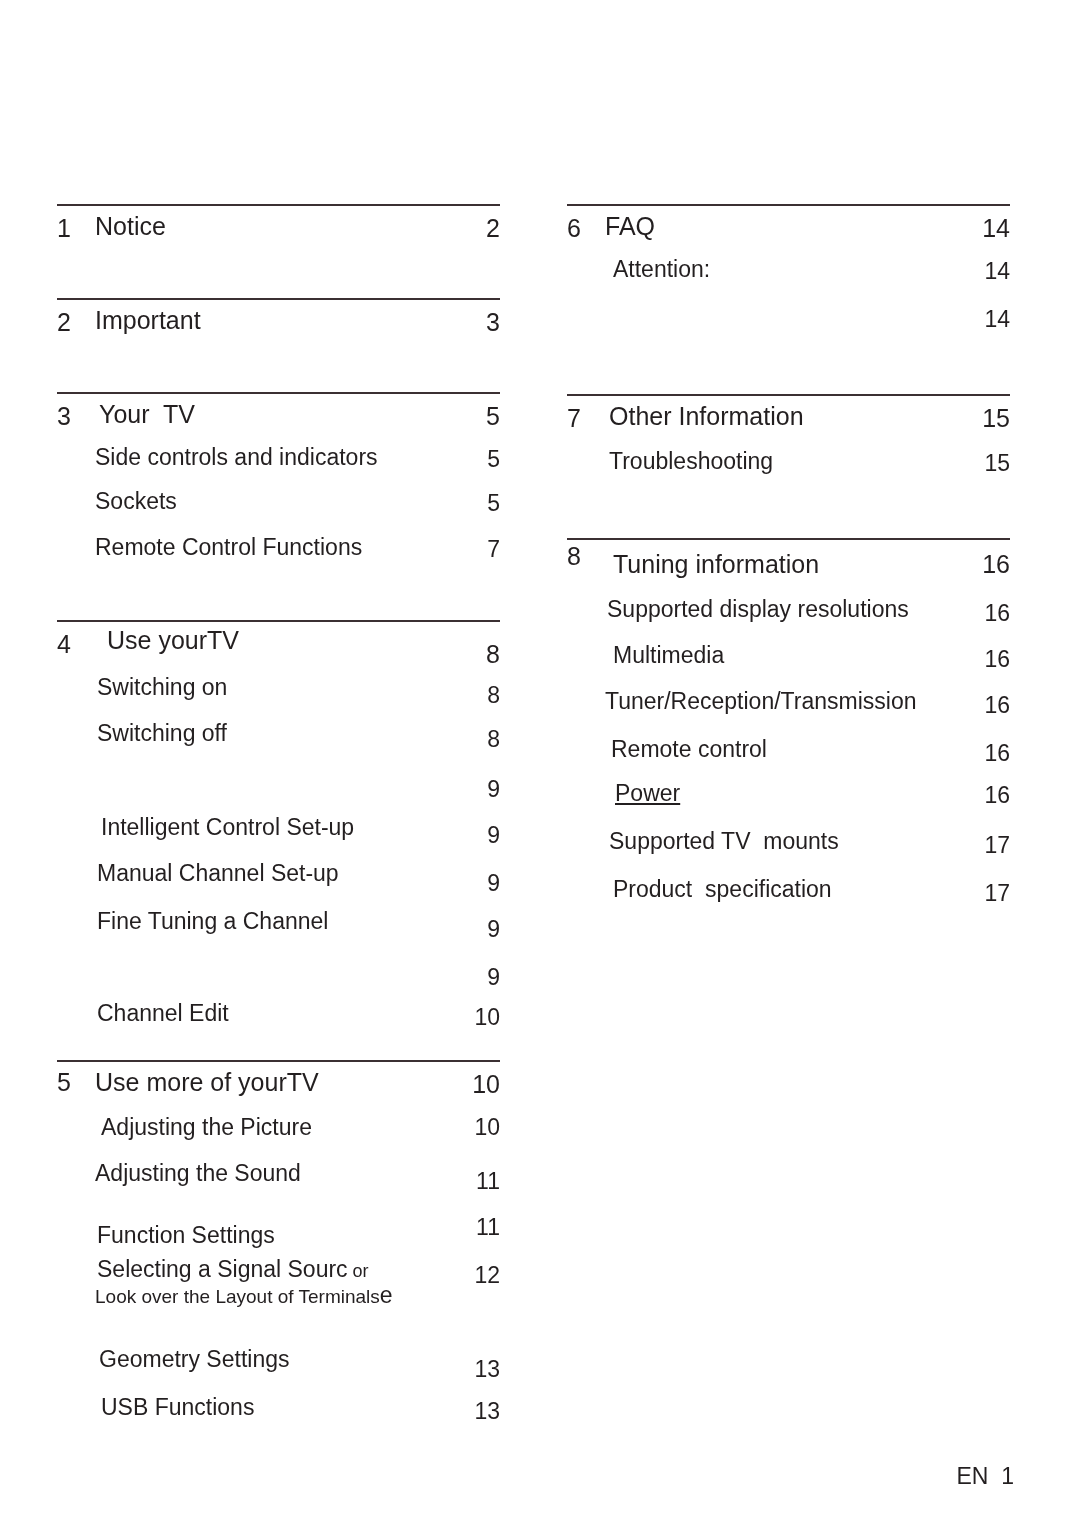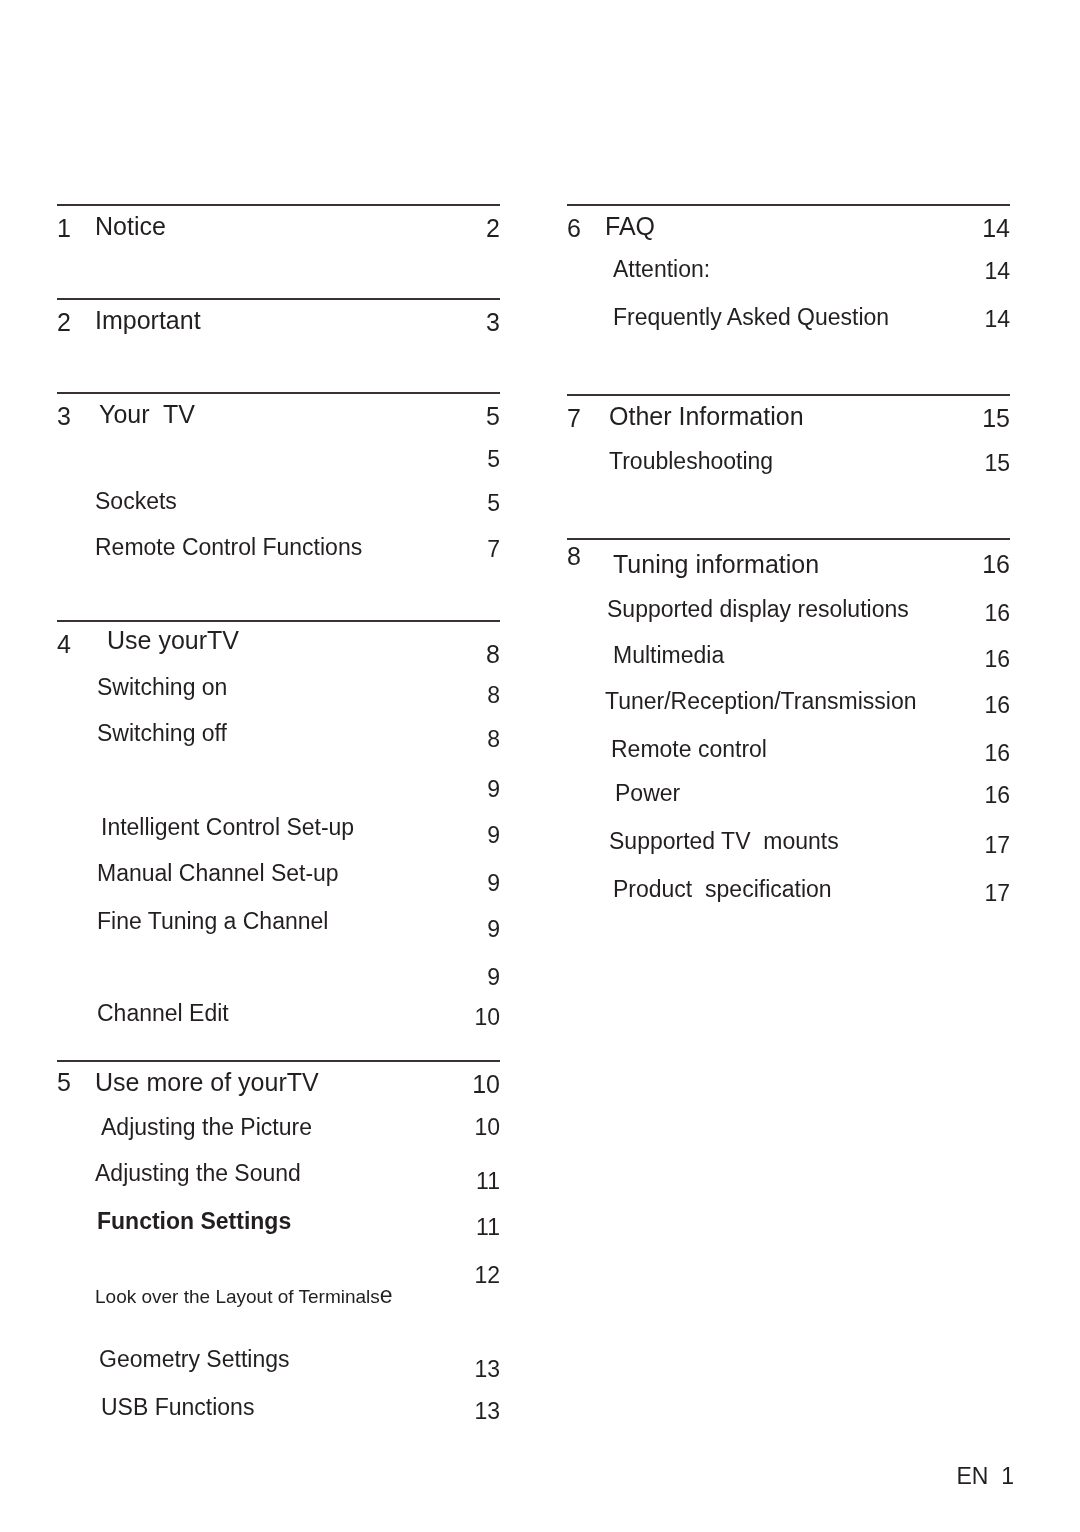--- a/index.html
+++ b/index.html
@@ -136,20 +136,21 @@
         </div>
       </div>
       <div class="group" style="margin-bottom: 40px;">
         <div class="rule"></div>
         <div class="entry section">
           <span class="num" style="top: 8px;">3</span>
           <span class="label" style="left: 44px; top: 6px;"><span>Your  TV</span></span>
           <span class="page-no" style="top: 8px;">5</span>
         </div>
         <div class="entry">
+          <span class="label sub" style="left: 40px; top: 2px;"><span>Side controls and indicators</span></span>
           <span class="page-no sub" style="top: 4px;">5</span>
         </div>
         <div class="entry">
           <span class="label sub" style="left: 40px; top: 0px;"><span>Sockets</span></span>
           <span class="page-no sub" style="top: 2px;">5</span>
         </div>
         <div class="entry">
           <span class="label sub" style="left: 40px; top: 0px;"><span>Remote Control Functions</span></span>
           <span class="page-no sub" style="top: 2px;">7</span>
         </div>
@@ -201,24 +202,25 @@
         </div>
         <div class="entry">
           <span class="label sub" style="left: 46px; top: 4px;"><span>Adjusting the Picture</span></span>
           <span class="page-no sub" style="top: 4px;">10</span>
         </div>
         <div class="entry">
           <span class="label sub" style="left: 40px; top: 4px; text-align: center;"><span>Adjusting the Sound</span></span>
           <span class="page-no sub" style="top: 12px;">11</span>
         </div>
         <div class="entry">
-          <span class="label sub" style="left: 42px; top: 6px; font-weight: bold;"><span>Function Settings</span></span>
+          <span class="label sub" style="left: 42px; top: 20px;"><span>Function Settings</span></span>
           <span class="page-no sub" style="top: 12px;">11</span>
         </div>
         <div class="entry">
+          <span class="label sub" style="left: 42px; top: 8px;"><span>Selecting a Signal Sourc</span><span class="tiny-suffix"> or</span></span>
           <span class="page-no sub" style="top: 14px;">12</span>
         </div>
         <div class="entry">
           <span class="label small" style="left: 40px; top: -12px;"><span>Look over the Layout of Terminals</span><span class="big-suffix">e</span></span>
         </div>
         <div class="entry">
           <span class="label sub" style="left: 44px; top: 6px;"><span>Geometry Settings</span></span>
           <span class="page-no sub" style="top: 16px;">13</span>
         </div>
         <div class="entry">
@@ -233,21 +235,20 @@
         <div class="entry section">
           <span class="num" style="top: 8px;">6</span>
           <span class="label" style="left: 40px; top: 6px;"><span>FAQ</span></span>
           <span class="page-no" style="top: 8px;">14</span>
         </div>
         <div class="entry">
           <span class="label sub" style="left: 48px; top: 2px;"><span>Attention:</span></span>
           <span class="page-no sub" style="top: 4px;">14</span>
         </div>
         <div class="entry">
-          <span class="label sub" style="left: 48px; top: 4px;"><span>Frequently Asked Question</span></span>
           <span class="page-no sub" style="top: 6px;">14</span>
         </div>
       </div>
       <div class="group" style="margin-bottom: 48px;">
         <div class="rule"></div>
         <div class="entry section">
           <span class="num" style="top: 8px;">7</span>
           <span class="label" style="left: 44px; top: 6px;"><span>Other Information</span></span>
           <span class="page-no" style="top: 8px;">15</span>
         </div>
@@ -273,21 +274,21 @@
         </div>
         <div class="entry">
           <span class="label sub" style="left: 40px; top: 8px;"><span>Tuner/Reception/Transmission</span></span>
           <span class="page-no sub" style="top: 12px;">16</span>
         </div>
         <div class="entry">
           <span class="label sub" style="left: 46px; top: 10px;"><span>Remote control</span></span>
           <span class="page-no sub" style="top: 14px;">16</span>
         </div>
         <div class="entry">
-          <span class="label sub" style="left: 50px; top: 8px;"><span>Power</span></span>
+          <span class="label sub" style="left: 50px; top: 8px; text-decoration: underline;"><span>Power</span></span>
           <span class="page-no sub" style="top: 10px;">16</span>
         </div>
         <div class="entry">
           <span class="label sub" style="left: 44px; top: 10px;"><span>Supported TV  mounts</span></span>
           <span class="page-no sub" style="top: 14px;">17</span>
         </div>
         <div class="entry">
           <span class="label sub" style="left: 48px; top: 12px;"><span>Product  specification</span></span>
           <span class="page-no sub" style="top: 16px;">17</span>
         </div>

